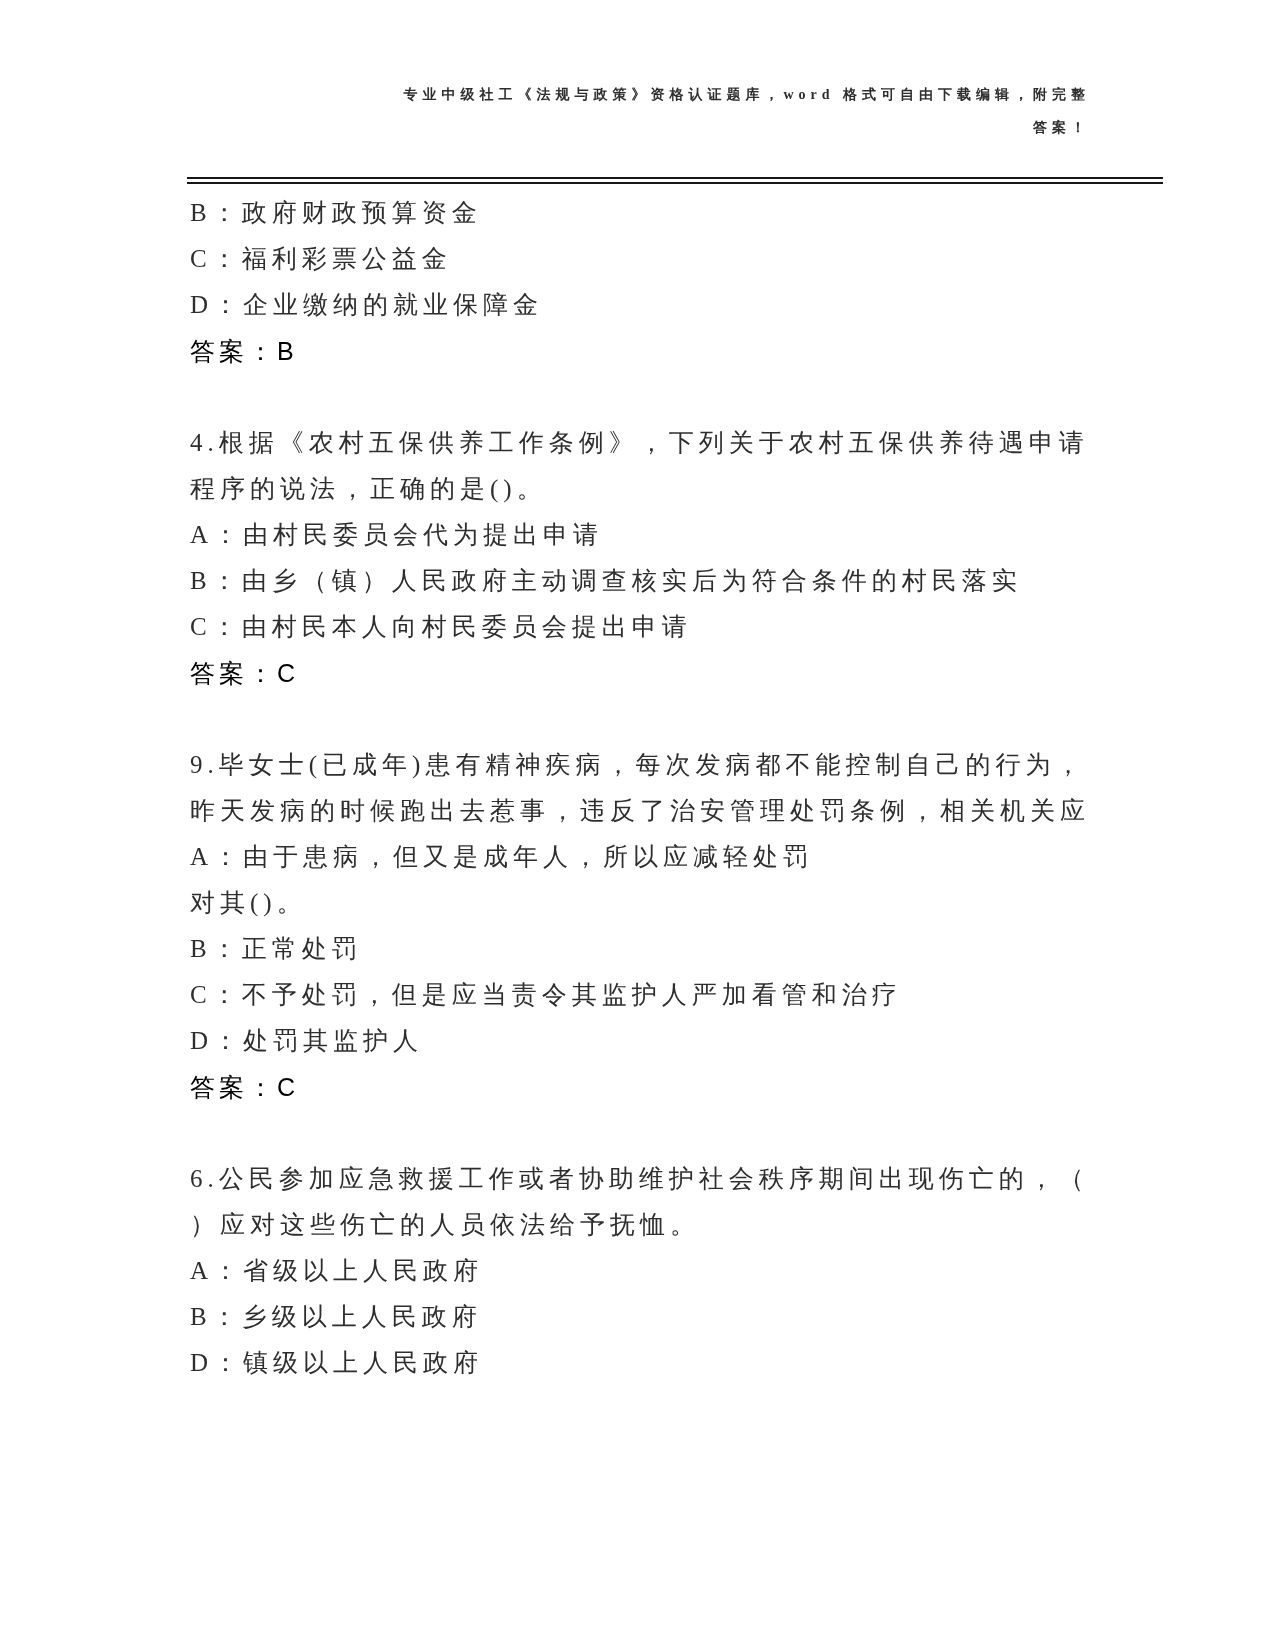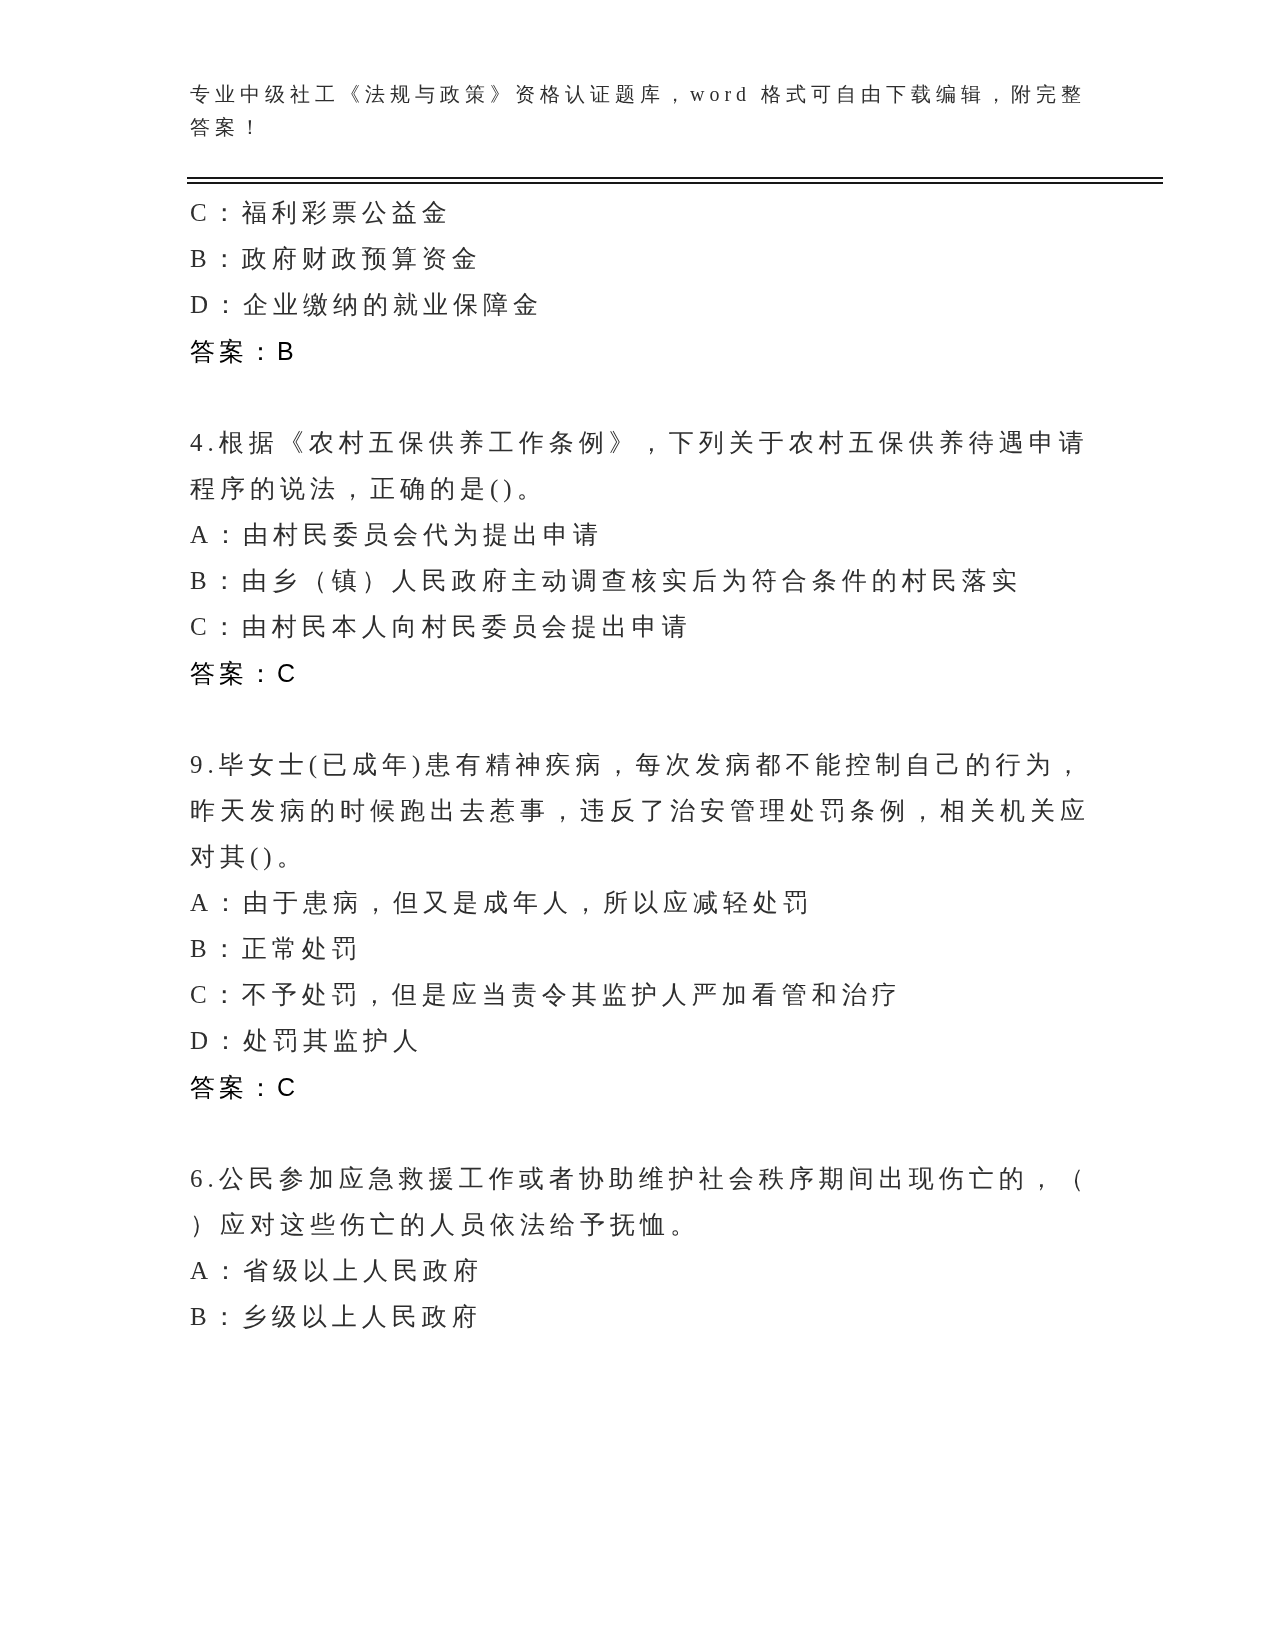--- a/index.html
+++ b/index.html
@@ -10,25 +10,26 @@
     position: relative;
     font-family: "Liberation Serif", "DejaVu Serif", serif;
     overflow: hidden;
   }
   .page { position: absolute; inset: 0; background: var(--page-bg, #ffffff); }
   .header {
     position: absolute;
     left: 190px;
     top: 78px;
     width: 900px;
-    font-size: 20px;
+    font-size: 14px;
     line-height: 33px;
     letter-spacing: 5px;
     color: var(--text-color, #2e2e2e);
-    font-weight: normal;
+    font-weight: bold;
+    text-align: right;
   }
   .header-rule {
     position: absolute;
     left: 187px;
     top: 177px;
     width: 976px;
     height: 3px;
     border-top: 2px solid var(--rule-color, #161616);
     border-bottom: 2px solid var(--rule-color, #161616);
   }
@@ -55,43 +56,44 @@
 <body>
 
 <div class="page">
   <div class="header">
     <div class="text-line">专业中级社工《法规与政策》资格认证题库，word 格式可自由下载编辑，附完整</div>
     <div class="text-line">答案！</div>
   </div>
   <div class="header-rule"></div>
   <div class="content">
       <div class="question-block">
+        <div class="text-line option-line">B：政府财政预算资金</div>
         <div class="text-line option-line">C：福利彩票公益金</div>
-        <div class="text-line option-line">B：政府财政预算资金</div>
         <div class="text-line option-line">D：企业缴纳的就业保障金</div>
         <div class="text-line answer-line">答案：B</div>
       </div>
       <div class="question-block">
         <div class="text-line stem-line">4.根据《农村五保供养工作条例》，下列关于农村五保供养待遇申请</div>
         <div class="text-line stem-line">程序的说法，正确的是()。</div>
         <div class="text-line option-line">A：由村民委员会代为提出申请</div>
         <div class="text-line option-line">B：由乡（镇）人民政府主动调查核实后为符合条件的村民落实</div>
         <div class="text-line option-line">C：由村民本人向村民委员会提出申请</div>
         <div class="text-line answer-line">答案：C</div>
       </div>
       <div class="question-block">
         <div class="text-line stem-line">9.毕女士(已成年)患有精神疾病，每次发病都不能控制自己的行为，</div>
         <div class="text-line stem-line">昨天发病的时候跑出去惹事，违反了治安管理处罚条例，相关机关应</div>
+        <div class="text-line option-line">A：由于患病，但又是成年人，所以应减轻处罚</div>
         <div class="text-line stem-line">对其()。</div>
-        <div class="text-line option-line">A：由于患病，但又是成年人，所以应减轻处罚</div>
         <div class="text-line option-line">B：正常处罚</div>
         <div class="text-line option-line">C：不予处罚，但是应当责令其监护人严加看管和治疗</div>
         <div class="text-line option-line">D：处罚其监护人</div>
         <div class="text-line answer-line">答案：C</div>
       </div>
       <div class="question-block">
         <div class="text-line stem-line">6.公民参加应急救援工作或者协助维护社会秩序期间出现伤亡的，（</div>
         <div class="text-line stem-line">）应对这些伤亡的人员依法给予抚恤。</div>
         <div class="text-line option-line">A：省级以上人民政府</div>
         <div class="text-line option-line">B：乡级以上人民政府</div>
+        <div class="text-line option-line">D：镇级以上人民政府</div>
       </div>
     </div>
 </div>
 
 </body></html>

